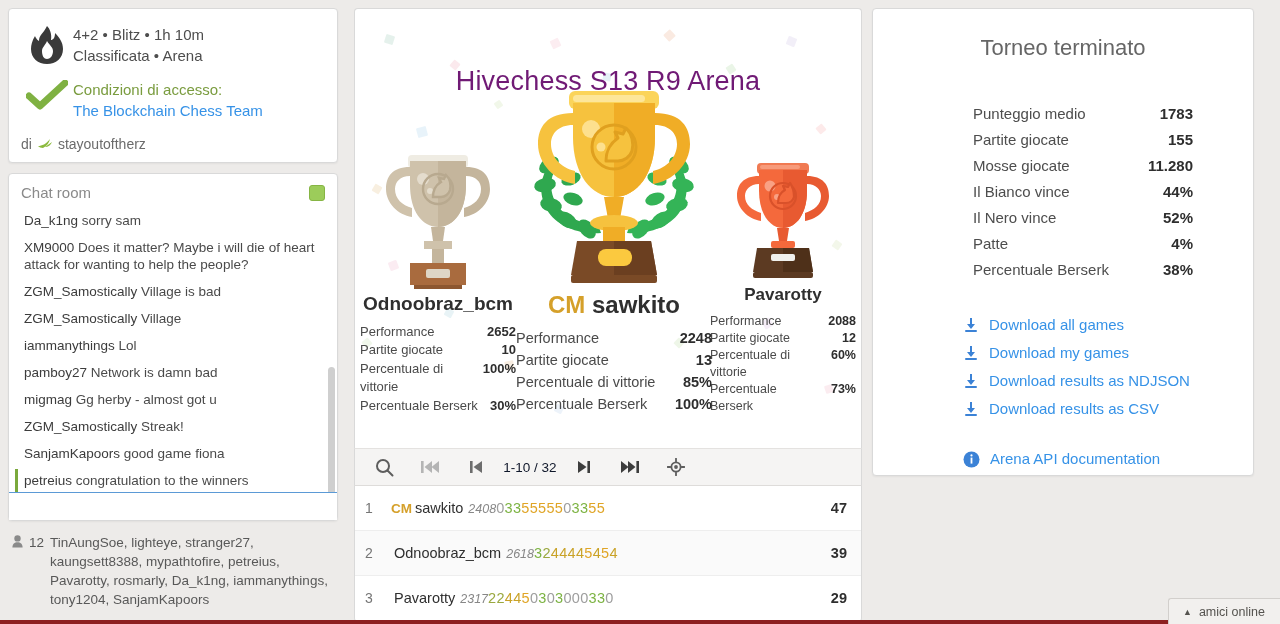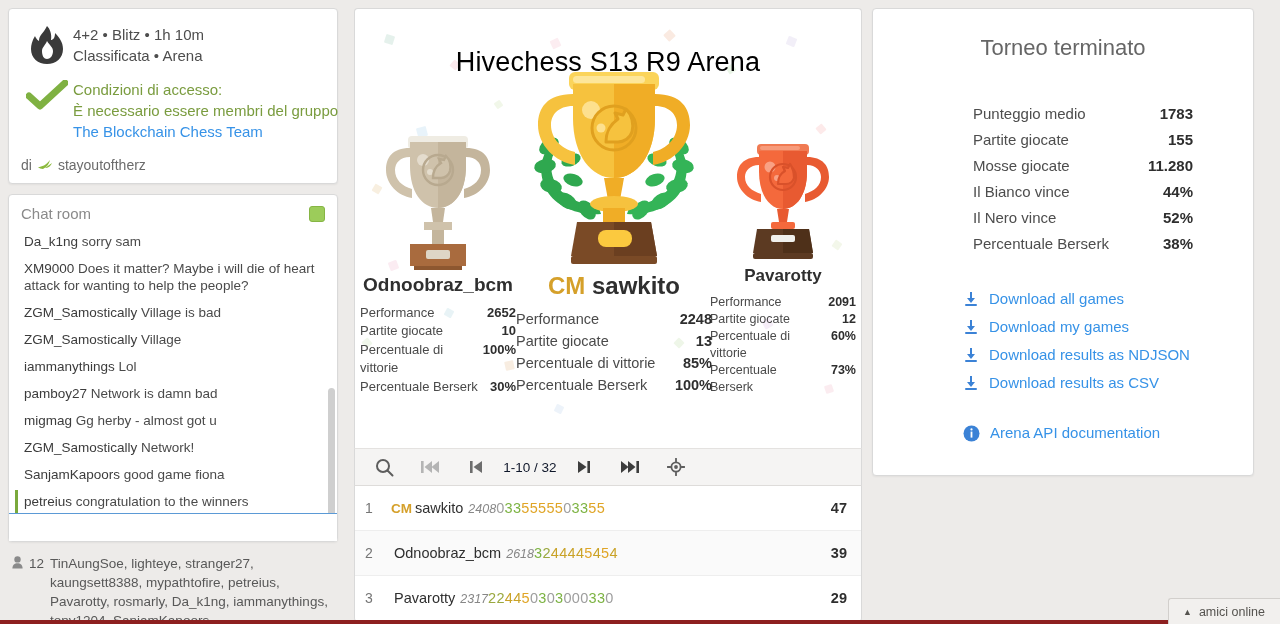--- a/index.html
+++ b/index.html
@@ -103,22 +103,23 @@
   .podium-card {
     position: relative; height: 440px; overflow: hidden;
     border-bottom: 0; border-radius: 4px 4px 0 0;
   }
   .confetti { position: absolute; inset: 0; pointer-events: none; }
   .confetti i {
     position: absolute; display: block; border-radius: 1px; opacity: .55;
   }
   .arena-title {
     position: relative; text-align: center; font-size: 27px;
-    color: #000000; font-weight: 400; padding-top: 38px;
+    color: #701a75; font-weight: 400; padding-top: 38px;
     letter-spacing: .2px;
+    margin-top: 19px;
   }
 
   .podium {
     position: relative; display: flex; justify-content: center;
     align-items: flex-end; margin-top: 6px; height: 330px;
   }
   .slot { position: relative; text-align: center; }
   .slot-2 { width: 160px; margin-right: -4px; padding-bottom: 18px; }
   .slot-1 { width: 200px; z-index: 3; padding-bottom: 18px; }
   .slot-3 { width: 150px; margin-left: -6px; padding-bottom: 18px; }
@@ -249,21 +250,20 @@
       </div>
 
       <div class="cond-row">
         <div class="cond-ico check-ico">
           <svg width="42" height="30" viewBox="0 0 42 30">
             <path d="M3 16 L14 26 L39 3" fill="none" stroke="#7fb142" stroke-width="7" stroke-linecap="round" stroke-linejoin="round"></path>
           </svg>
         </div>
         <div class="cond-txt">
           <div class="line cond-green">Condizioni di accesso:</div>
-          <div class="line cond-green">È necessario essere membri del gruppo</div>
           <a class="line cond-link" href="#">The Blockchain Chess Team</a>
         </div>
       </div>
 
       <div class="by-row">
         <span>di</span>
         <span class="bird">
           <svg width="16" height="12" viewBox="0 0 16 12">
             <path d="M1 9 C5 9 9 7 13 2 C12 6 10 9 6 11 C4 11 2 10 1 9 Z M8 10 C11 10 14 8 15 5" fill="#8bba3d"></path>
           </svg>
@@ -301,21 +301,21 @@
         <div class="msg">
           <span class="u">pamboy27</span>
           <span class="t">Network is damn bad</span>
         </div>
         <div class="msg">
           <span class="u">migmag</span>
           <span class="t">Gg herby - almost got u</span>
         </div>
         <div class="msg">
           <span class="u">ZGM_Samostically</span>
-          <span class="t">Network!</span>
+          <span class="t">Streak!</span>
         </div>
         <div class="msg">
           <span class="u">SanjamKapoors</span>
           <span class="t">good game fiona</span>
         </div>
         <div class="msg hl">
           <span class="u">petreius</span>
           <span class="t">congratulation to the winners</span>
         </div>
         <div class="msg">
@@ -510,21 +510,21 @@
               <rect x="26" y="121" width="60" height="6" rx="2" fill="#5c3a22"></rect>
               <rect x="44" y="103" width="24" height="7" rx="2" fill="#f0f0ec"></rect>
             </svg>
           </div>
           <div class="pl-name name-3">
             <span></span><span>Pavarotty</span>
           </div>
           <div class="stats stats-3">
             <div class="stat-row">
               <span class="stat-k">Performance</span>
-              <span class="stat-v">2091</span>
+              <span class="stat-v">2088</span>
             </div>
             <div class="stat-row">
               <span class="stat-k">Partite giocate</span>
               <span class="stat-v">12</span>
             </div>
             <div class="stat-row">
               <span class="stat-k">Percentuale di vittorie</span>
               <span class="stat-v">60%</span>
             </div>
             <div class="stat-row">
@@ -624,20 +624,24 @@
         <span class="k">Mosse giocate</span>
         <span class="v">11.280</span>
       </div>
       <div class="r-stat">
         <span class="k">Il Bianco vince</span>
         <span class="v">44%</span>
       </div>
       <div class="r-stat">
         <span class="k">Il Nero vince</span>
         <span class="v">52%</span>
+      </div>
+      <div class="r-stat">
+        <span class="k">Patte</span>
+        <span class="v">4%</span>
       </div>
       <div class="r-stat">
         <span class="k">Percentuale Berserk</span>
         <span class="v">38%</span>
       </div>
 
       <div class="dl-list">
         <a class="dl-item" href="#">
           <span class="dl-ico">
             <svg width="16" height="16" viewBox="0 0 16 16" fill="#3b82d6">

